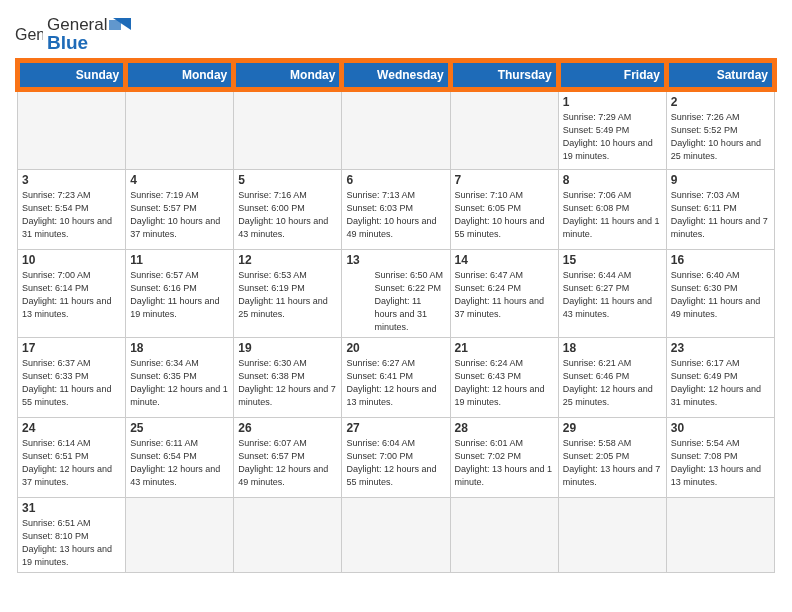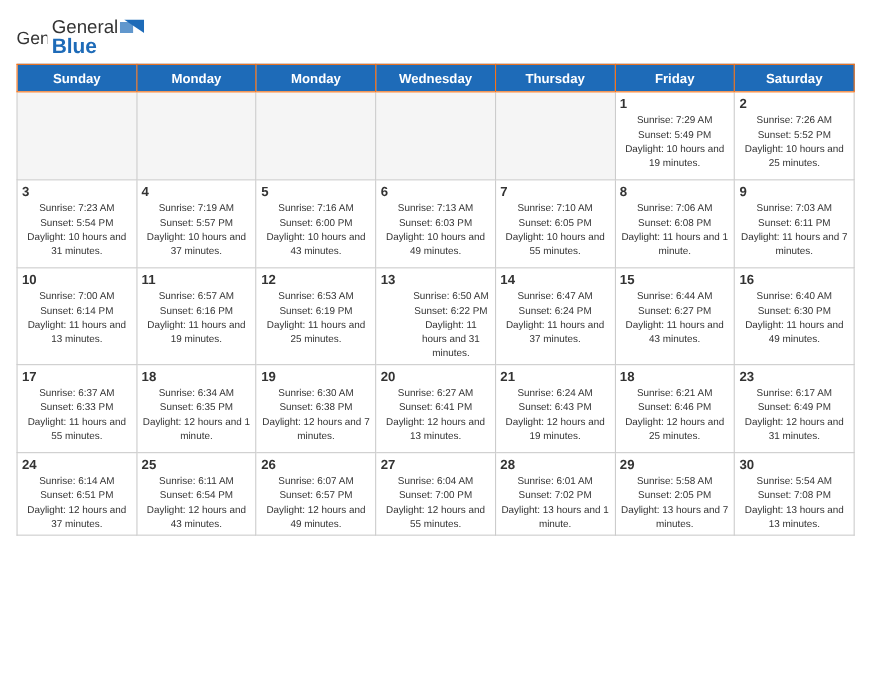--- a/index.html
+++ b/index.html
@@ -43,22 +43,22 @@
       width: 100%;
       border-collapse: collapse;
       table-layout: fixed;
     }
     thead tr th {
       background-color: #1e6bb8;
       color: #fff;
       font-size: 12px;
       font-weight: bold;
       padding: 5px 4px;
-      text-align: center;
-      border: 1px solid #f97316;
+      text-align: right;
+      border: 5px solid #f97316;
     }
     tbody tr td {
       vertical-align: top;
       border: 1px solid #ccc;
       padding: 3px 4px;
       font-size: 9.5px;
       color: #333;
       background: #fff;
       height: 80px;
     }
@@ -71,21 +71,20 @@
     .day-number {
       font-size: 12px;
       font-weight: bold;
       display: block;
       margin-bottom: 2px;
     }
     .day-info {
       font-size: 9px;
       line-height: 1.45;
       color: #333;
-      text-align: center;
     }
   </style>
 </head>
 <body>
 
 <div class="header-area">
   <div class="logo">
     <svg class="logo-icon" viewBox="0 0 28 22">
       <text x="0" y="16" font-size="16" font-family="Arial" fill="#333" font-weight="normal">General</text>
     </svg>
@@ -308,14 +307,28 @@
 Sunset: 2:05 PM
 Daylight: 13 hours and 7 minutes.</div>
         </td>
         <td>
           <span class="day-number">30</span>
           <div class="day-info" style="white-space: pre-line;">Sunrise: 5:54 AM
 Sunset: 7:08 PM
 Daylight: 13 hours and 13 minutes.</div>
         </td>
       </tr>
+      <tr>
+        <td>
+          <span class="day-number">31</span>
+          <div class="day-info" style="white-space: pre-line;">Sunrise: 6:51 AM
+Sunset: 8:10 PM
+Daylight: 13 hours and 19 minutes.</div>
+        </td>
+        <td class="empty"></td>
+        <td class="empty"></td>
+        <td class="empty"></td>
+        <td class="empty"></td>
+        <td class="empty"></td>
+        <td class="empty"></td>
+      </tr>
     </tbody>
 </table>
 
 </body></html>

